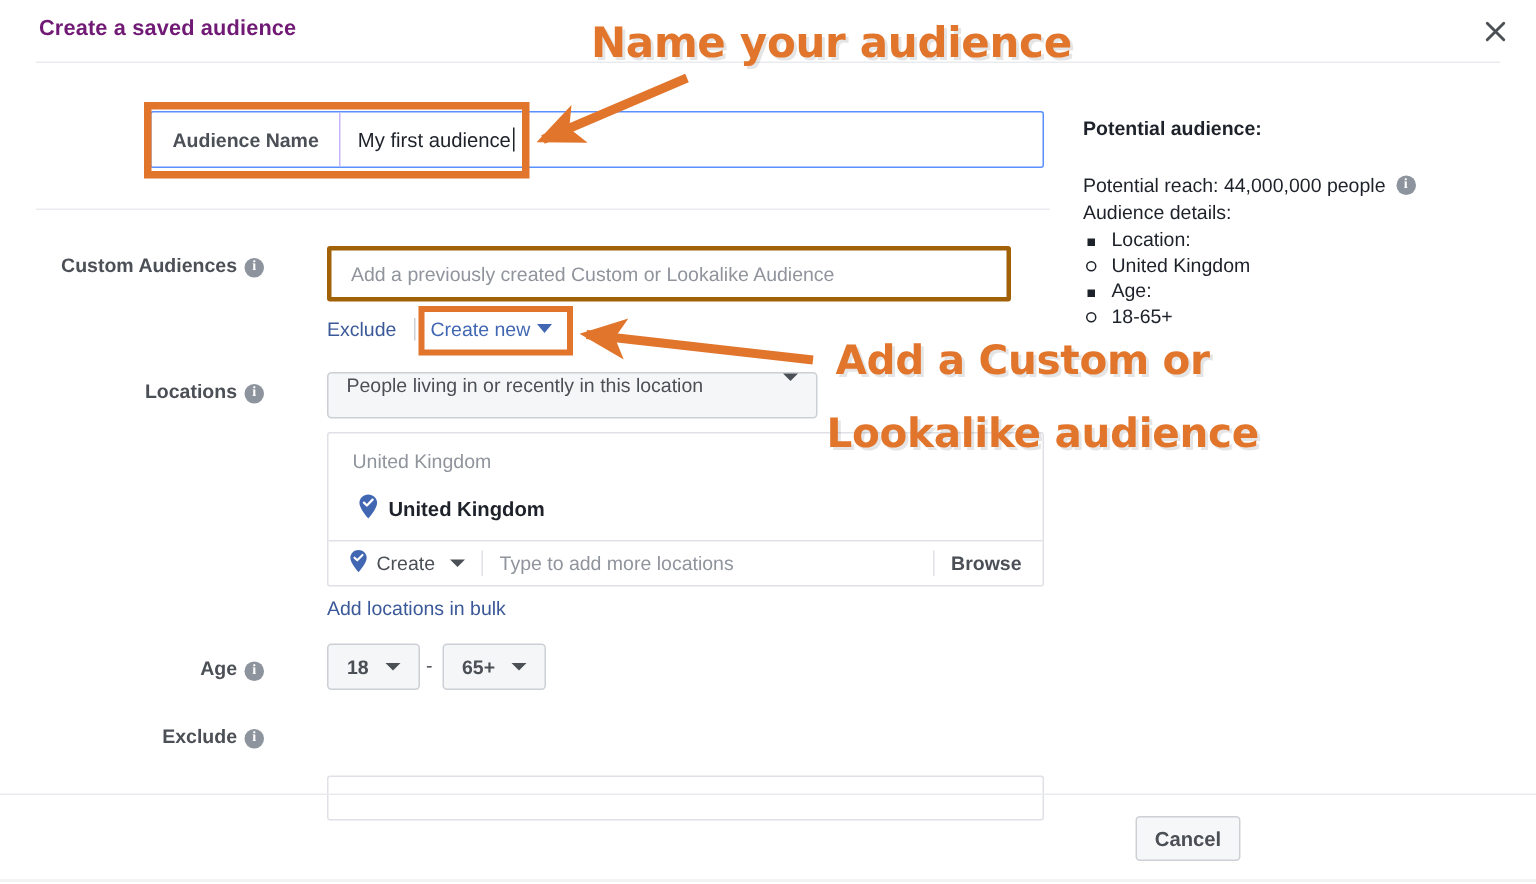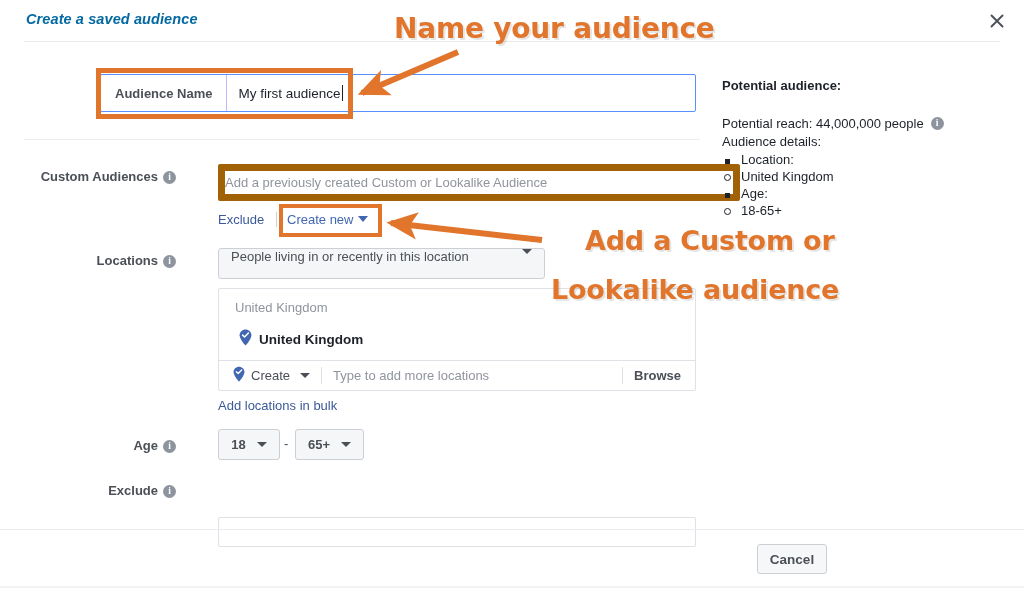--- a/index.html
+++ b/index.html
@@ -26,23 +26,22 @@
     left: 0; top: 0;
     width: 1024px;
     height: 41px;
     box-sizing: border-box;
   }
   .dlg-title {
     position: absolute;
     left: 26px; top: 11px;
     font-size: 14.5px;
     font-weight: bold;
-    color: #0369a1;
+    color: #701a75;
     letter-spacing: .1px;
-    font-style: italic;
   }
   .close-icon {
     position: absolute;
     right: 14px; top: 8px;
     width: 26px; height: 26px;
     color: #4b4f56;
     cursor: pointer;
   }
   .close-icon svg { display:block; }
   .hdr-rule {
@@ -117,26 +116,27 @@
     position: absolute;
     left: 24px;
     width: 676px; height: 1px;
     background: #e9ebee;
   }
 
   
   .ca-input {
     position: absolute;
     left: 218px; top: 164px;
-    width: 522px; height: 37px;
-    border: 7px solid #a16207;
+    width: 456px; height: 37px;
+    border: 3px solid #a16207;
     border-radius: 2px;
     background: #ffffff;
     box-sizing: border-box;
     display: flex; align-items: center;
+    padding-left: 13px;
     font-size: 13px;
     color: #90949c;
     cursor: text;
   }
   .link {
     color: #3b5998;
     font-size: 13px;
     cursor: pointer;
   }
   .exclude-link { position: absolute; left: 218px; top: 212px; }
@@ -346,21 +346,21 @@
   .anno-text {
     position: absolute;
     color: #e1752c;
     font-family: "DejaVu Sans", sans-serif;
     font-weight: bold;
     text-shadow: 2px 2px 0 rgba(0,0,0,0.10);
     white-space: nowrap;
     letter-spacing: -0.2px;
   }
   .anno1 { left: 394px; top: 12px; font-size: 28px; }
-  .anno2 { left: 557px; top: 225px; font-size: 27px; margin-left: 28px; }
+  .anno2 { left: 557px; top: 225px; font-size: 27px; }
   .anno3 { left: 551px; top: 274px; font-size: 27px; }
 
   .anno-box {
     position: absolute;
     border: 5px solid #e1752c;
     box-sizing: border-box;
     pointer-events: none;
   }
   .box-name { left: 96px; top: 68px; width: 257px; height: 51px; }
 

